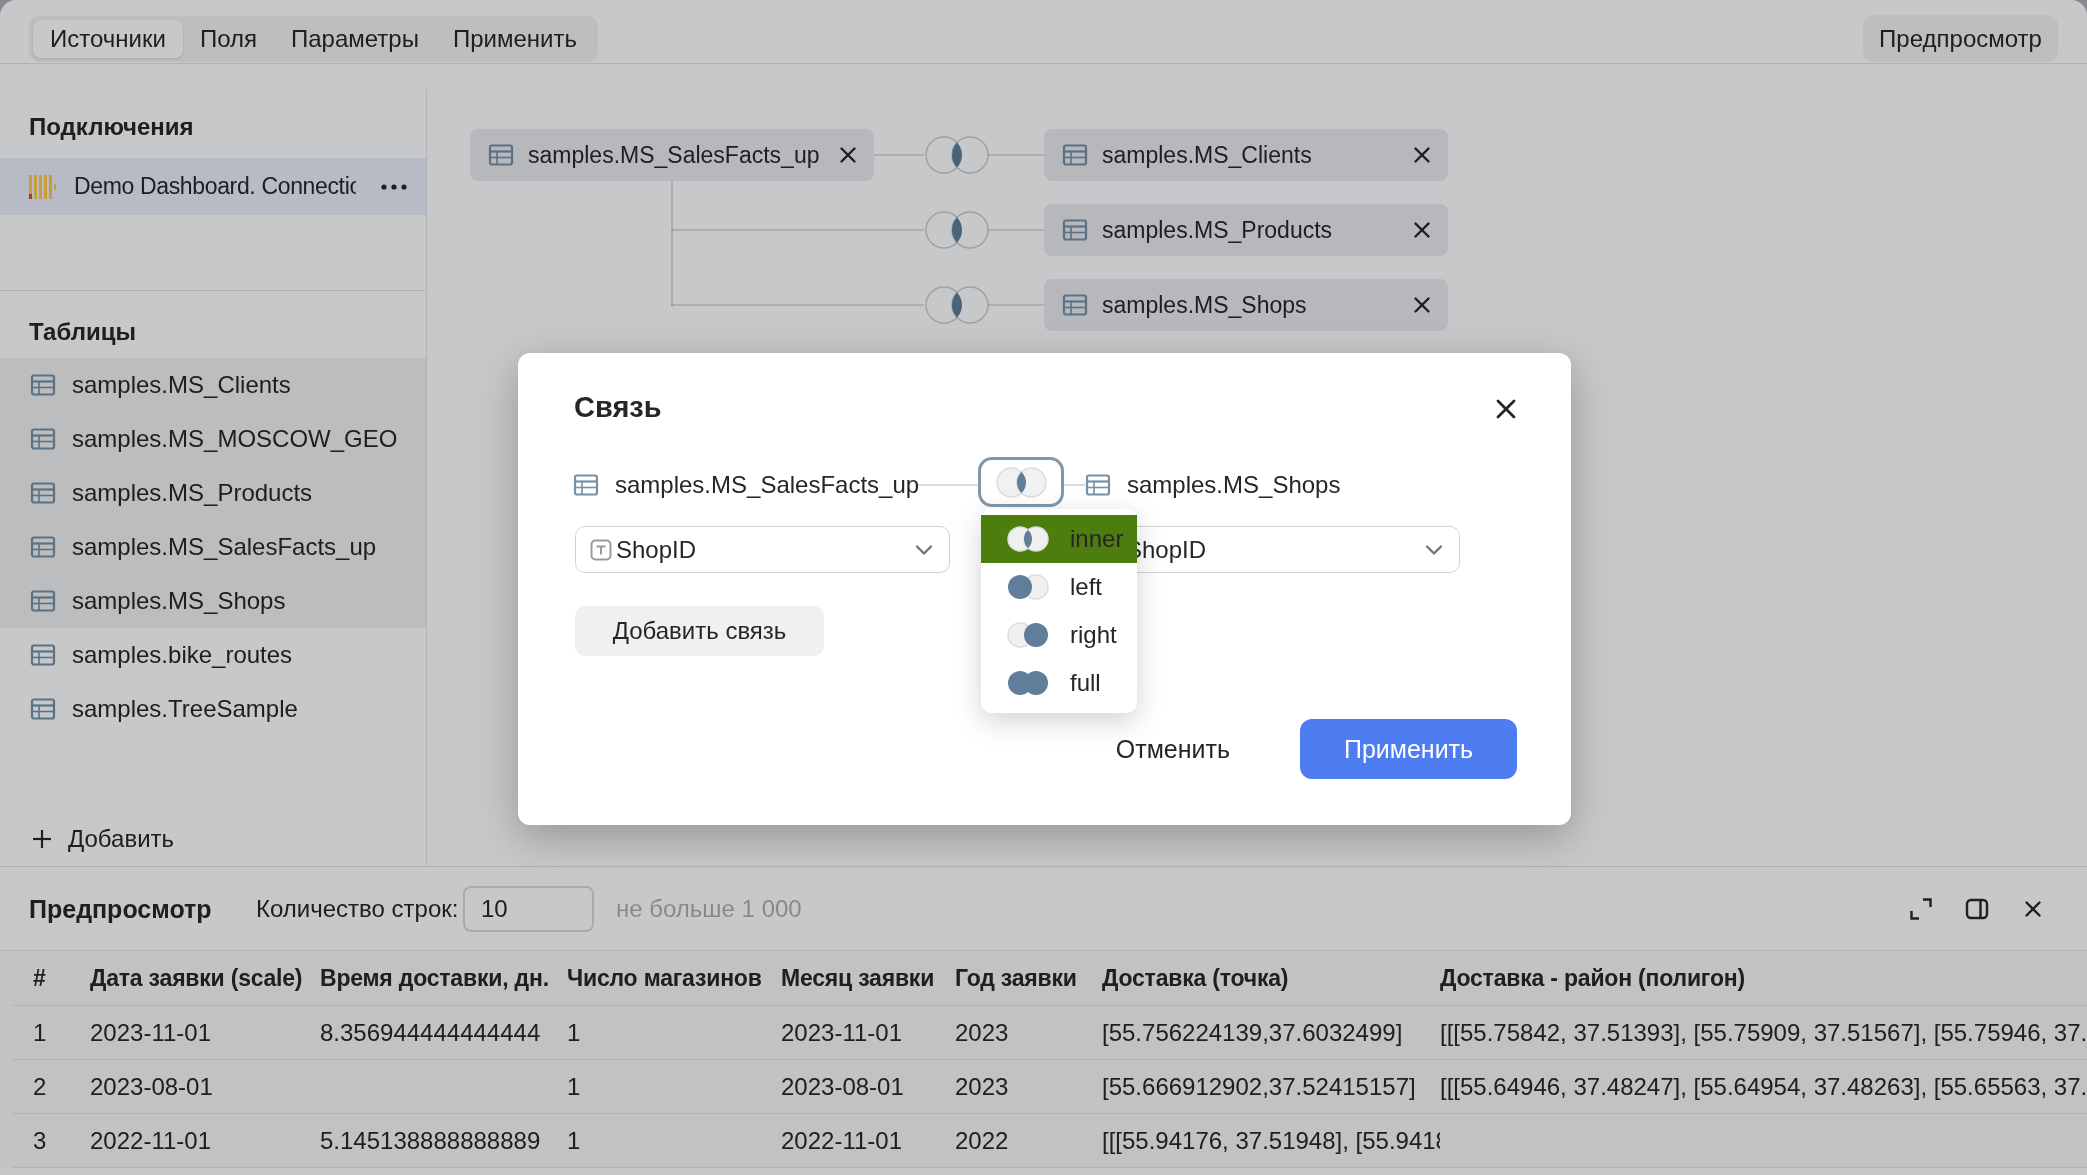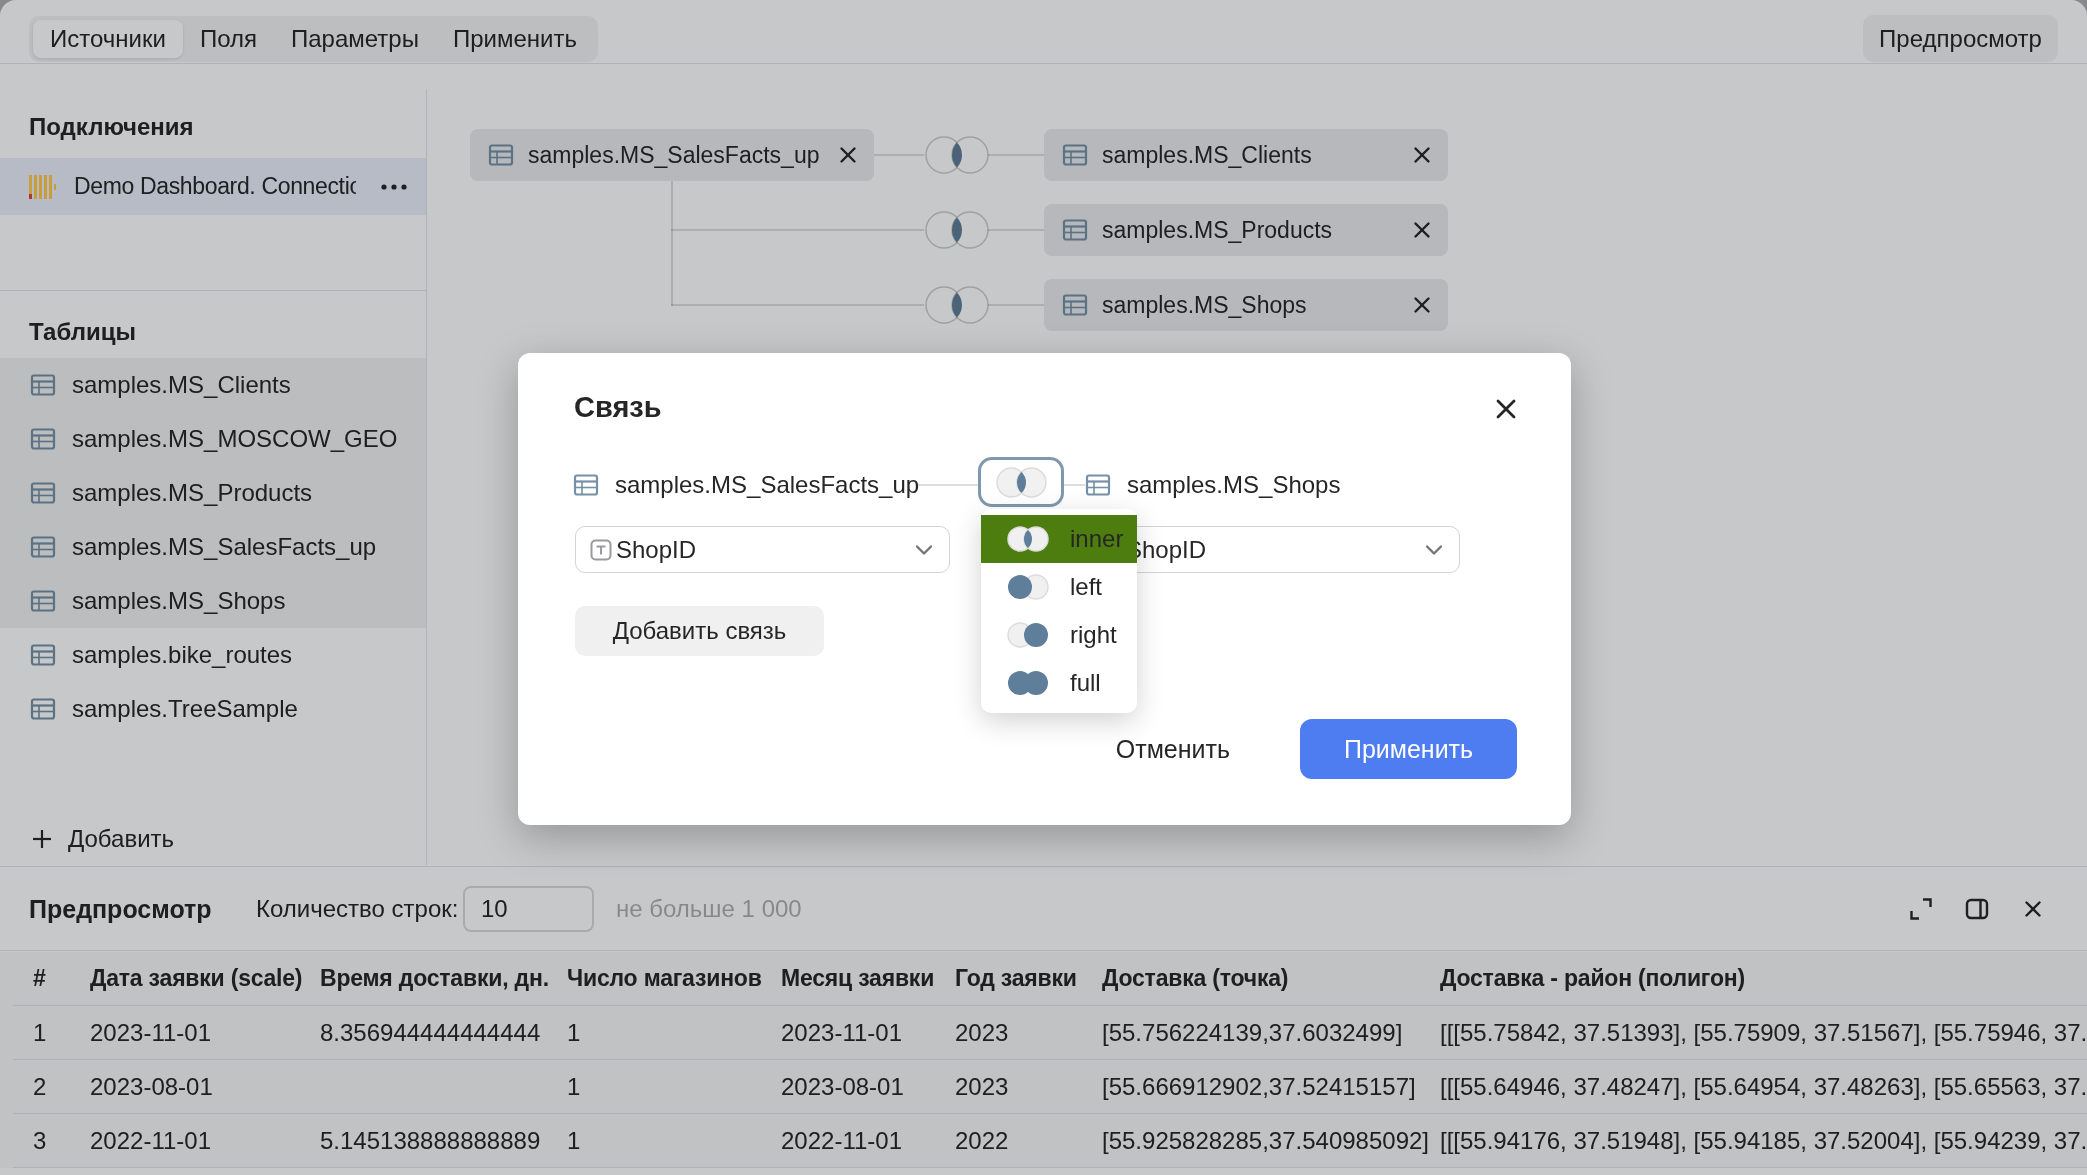--- a/index.html
+++ b/index.html
@@ -422,21 +422,20 @@
           <div>[55.666912902,37.52415157]</div>
           <div>[[[55.64946, 37.48247], [55.64954, 37.48263], [55.65563, 37.49567], [55.65645, 37.49725]</div>
       </div>
       <div class="pv-row">
         <div>3</div>
           <div>2022-11-01</div>
           <div>5.145138888888889</div>
           <div>1</div>
           <div>2022-11-01</div>
           <div>2022</div>
-          <div>[55.925828285,37.540985092]</div>
           <div>[[[55.94176, 37.51948], [55.94185, 37.52004], [55.94239, 37.52371], [55.94287, 37.52512]</div>
       </div>
     </div>
   </section>
 
   <div class="overlay"></div>
 
   <div class="modal">
     <div class="m-title">Связь</div>
     <button class="m-close">

